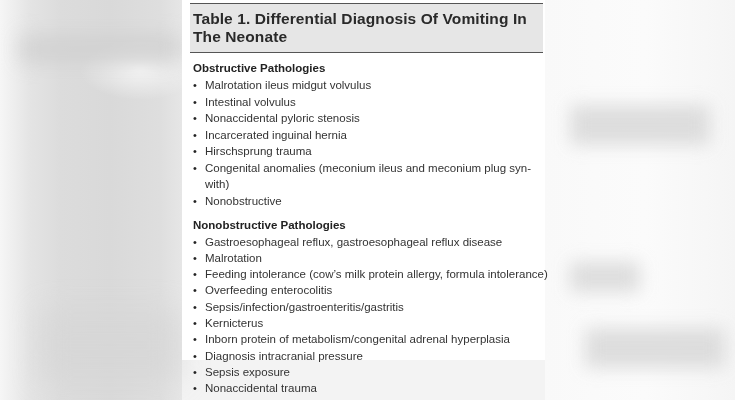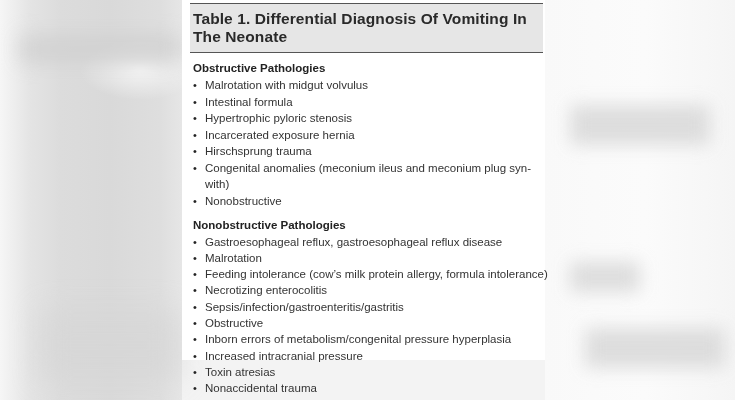--- a/index.html
+++ b/index.html
@@ -75,33 +75,33 @@
 
 <div class="panel">
   <div class="table-header">
     <div class="table-title">Table 1. Differential Diagnosis Of Vomiting In The Neonate</div>
   </div>
 
   <div class="section-heading" style="top:62px;">Obstructive Pathologies</div>
 
   <div class="item" style="top:79px;">
     <span class="bullet">•</span>
-    <span class="item-text">Malrotation with midgut volvulus</span>
+    <span class="item-text">Malrotation ileus midgut volvulus</span>
   </div>
   <div class="item" style="top:95.5px;">
     <span class="bullet">•</span>
-    <span class="item-text">Intestinal formula</span>
+    <span class="item-text">Intestinal volvulus</span>
   </div>
   <div class="item" style="top:112px;">
     <span class="bullet">•</span>
-    <span class="item-text">Hypertrophic pyloric stenosis</span>
+    <span class="item-text">Nonaccidental pyloric stenosis</span>
   </div>
   <div class="item" style="top:128.5px;">
     <span class="bullet">•</span>
-    <span class="item-text">Incarcerated exposure hernia</span>
+    <span class="item-text">Incarcerated inguinal hernia</span>
   </div>
   <div class="item" style="top:145px;">
     <span class="bullet">•</span>
     <span class="item-text">Hirschsprung trauma</span>
   </div>
   <div class="item" style="top:161.5px;">
     <span class="bullet">•</span>
     <span class="item-text">Congenital anomalies (meconium ileus and meconium plug syn-</span>
   </div>
   <div class="item" style="top:178px;">
@@ -121,39 +121,39 @@
   <div class="item" style="top:251.5px;">
     <span class="bullet">•</span>
     <span class="item-text">Malrotation</span>
   </div>
   <div class="item" style="top:267.5px;">
     <span class="bullet">•</span>
     <span class="item-text">Feeding intolerance (cow’s milk protein allergy, formula intolerance)</span>
   </div>
   <div class="item" style="top:284px;">
     <span class="bullet">•</span>
-    <span class="item-text">Necrotizing enterocolitis</span>
+    <span class="item-text">Overfeeding enterocolitis</span>
   </div>
   <div class="item" style="top:300.5px;">
     <span class="bullet">•</span>
     <span class="item-text">Sepsis/infection/gastroenteritis/gastritis</span>
   </div>
   <div class="item" style="top:316.5px;">
     <span class="bullet">•</span>
-    <span class="item-text">Obstructive</span>
+    <span class="item-text">Kernicterus</span>
   </div>
   <div class="item" style="top:333px;">
     <span class="bullet">•</span>
-    <span class="item-text">Inborn errors of metabolism/congenital pressure hyperplasia</span>
+    <span class="item-text">Inborn protein of metabolism/congenital adrenal hyperplasia</span>
   </div>
   <div class="item" style="top:349.5px;">
     <span class="bullet">•</span>
-    <span class="item-text">Increased intracranial pressure</span>
+    <span class="item-text">Diagnosis intracranial pressure</span>
   </div>
   <div class="item" style="top:366px;">
     <span class="bullet">•</span>
-    <span class="item-text">Toxin atresias</span>
+    <span class="item-text">Sepsis exposure</span>
   </div>
   <div class="item" style="top:382px;">
     <span class="bullet">•</span>
     <span class="item-text">Nonaccidental trauma</span>
   </div>
 </div>
 
 </body></html>

